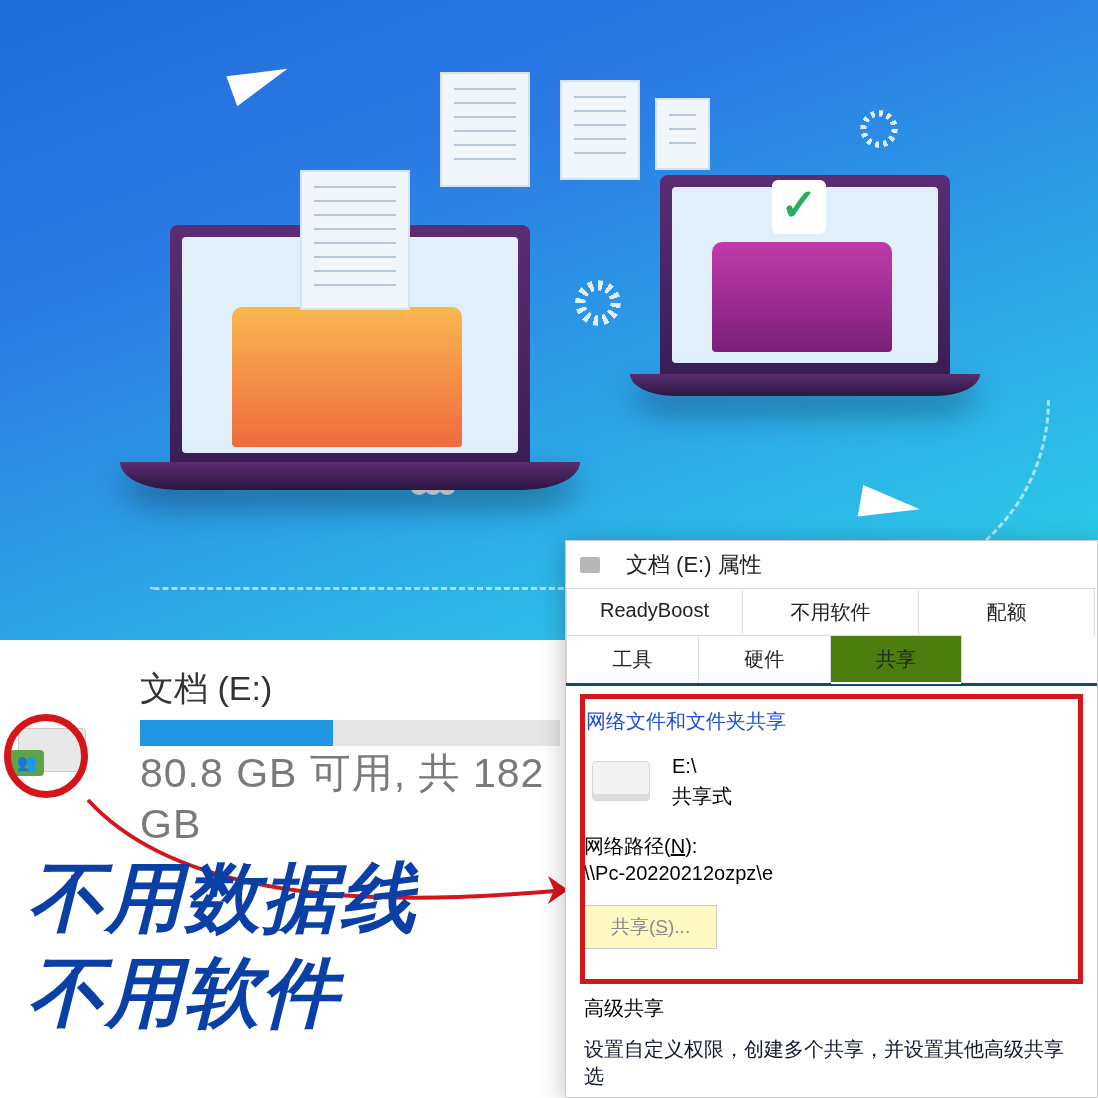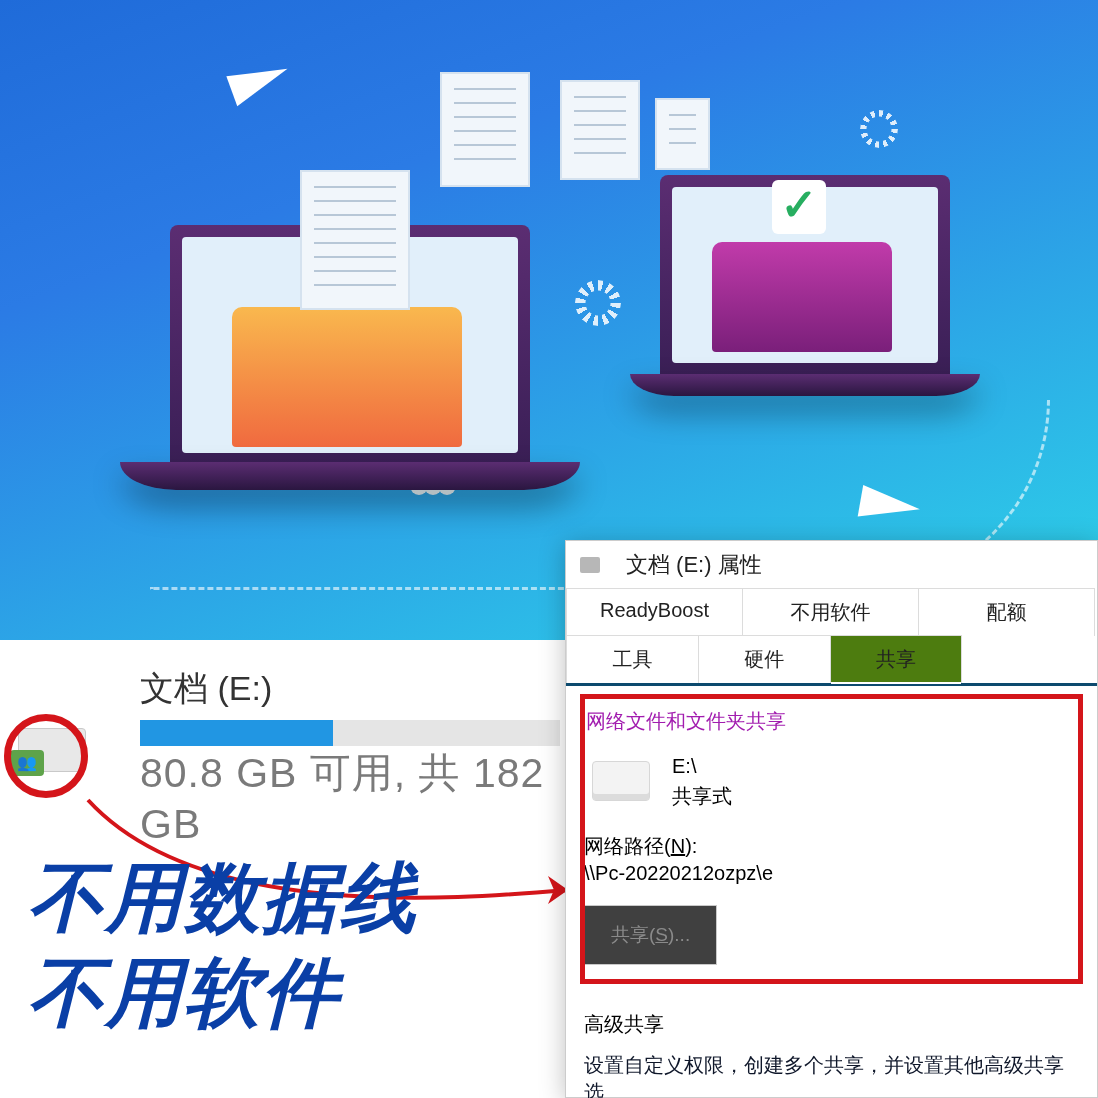--- a/index.html
+++ b/index.html
@@ -130,31 +130,31 @@
     padding: 10px 0; text-align:center; color:#222; background:#fff;
     border:1px solid #dcdcdc; border-bottom:none; margin:-1px -1px 0 0;
   }
   .tab.row1 { width: 33.33%; }
   .tab.row2 { width: 25%; }
   .tab.active { background:#4d7c0f; position:relative; z-index:2; }
   .tab.active::after{ content:""; position:absolute; left:0; right:0; bottom:-1px; height:2px; background:#fff;}
   .panel { position:relative; padding: 16px 18px 10px 18px; }
   .redbox { position:absolute; left:14px; top:8px; right:14px; height:290px;
             border:5px solid #d4151a; pointer-events:none; }
-  .grouplabel { font-size: 20px; color:#a21caf; margin: 6px 18px 16px 2px; }
+  .grouplabel { font-size: 20px; color:#1d4ed8; margin: 6px 18px 16px 2px; }
   .share-row { display:flex; align-items:center; gap:22px; margin-left: 8px; }
   .drive-thumb { width:58px; height:40px; background:#f3f3f3;
                  border:1px solid #d7d7d7; border-radius:4px;
                  box-shadow: inset 0 -6px 0 #dcdcdc; }
   .share-col { font-size: 20px; line-height: 1.5; }
   .netlabel { font-size: 20px; margin-top: 22px; }
   .netpath  { font-size: 20px; margin-top: 2px; }
   .share-btn {
-    display:inline-block; margin-top: 20px; padding: 16px 26px;
-    background:#404040; border:1px solid #c9c9c9; color:#8a8a8a;
+    display:inline-block; margin-top: 20px; padding: 8px 26px;
+    background:#fef9c3; border:1px solid #c9c9c9; color:#8a8a8a;
     font-size: 19px;
   }
   .adv-label { font-size: 20px; margin-top: 46px; }
   .adv-desc  { font-size: 20px; margin-top: 14px; color:#0f172a; }
   .u { text-decoration: underline; }
 </style>
 </head>
 <body>
 
 <div class="illus">

